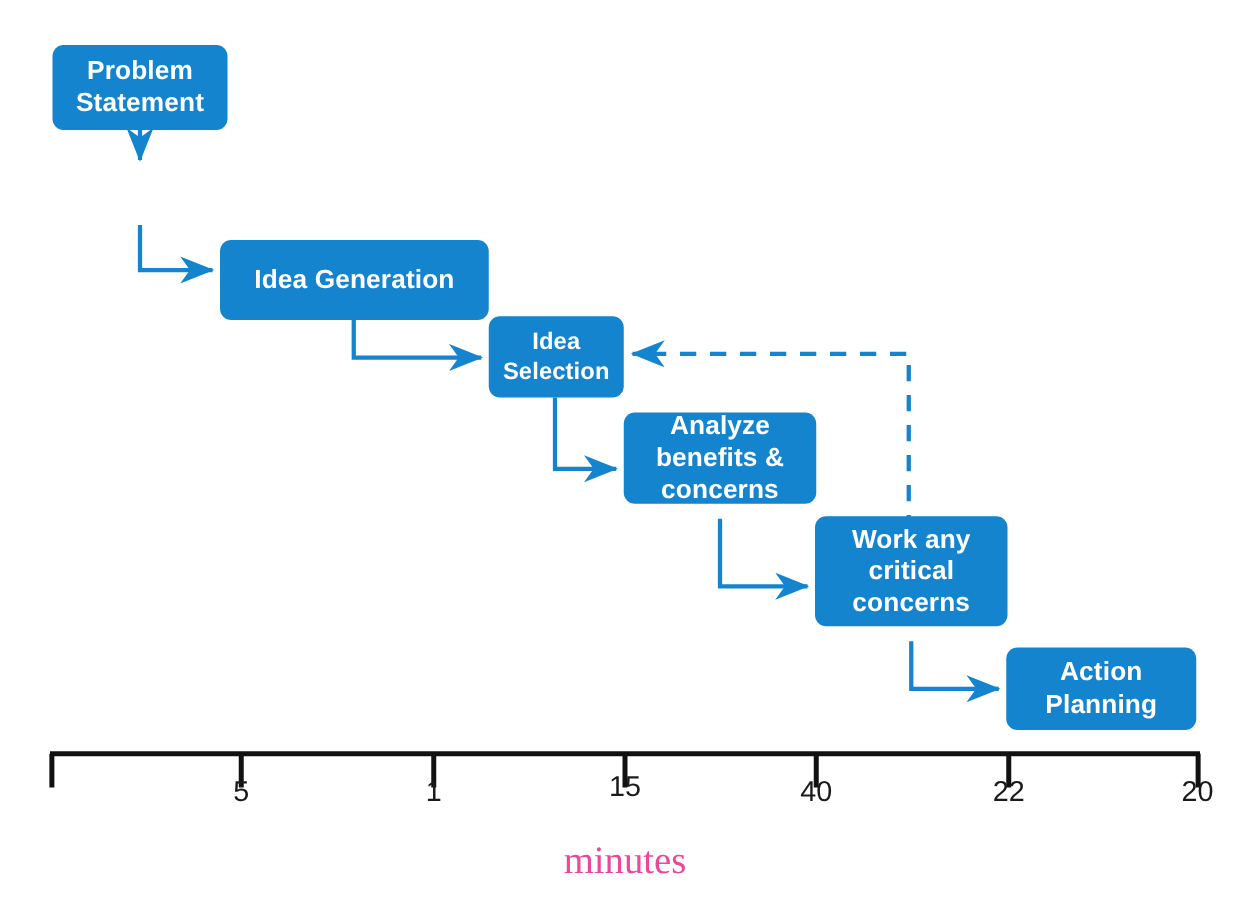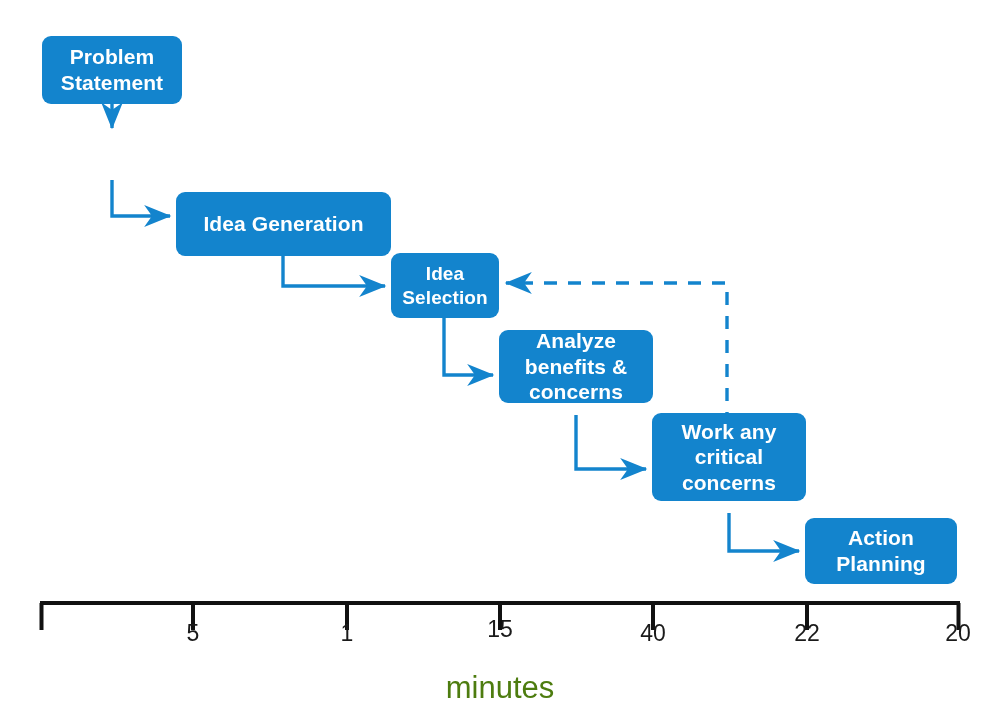--- a/index.html
+++ b/index.html
@@ -48,23 +48,23 @@
     position: absolute;
     font-family: "Liberation Sans", sans-serif;
     font-size: 23px;
     color: #1a1a1a;
     text-align: center;
     transform: translateX(-50%);
     z-index: 4;
   }
   .axis-title {
     position: absolute;
-    font-family: Liberation Sans, sans-serif;
+    font-family: Liberation Serif, serif;
     font-size: 31px;
-    color: #4d7c0f;
+    color: #ec4899;
     text-align: left;
     transform: translateX(-50%);
     z-index: 4;
   }
 </style>
 </head>
 <body>
 
 <div id="canvas-root">
 

